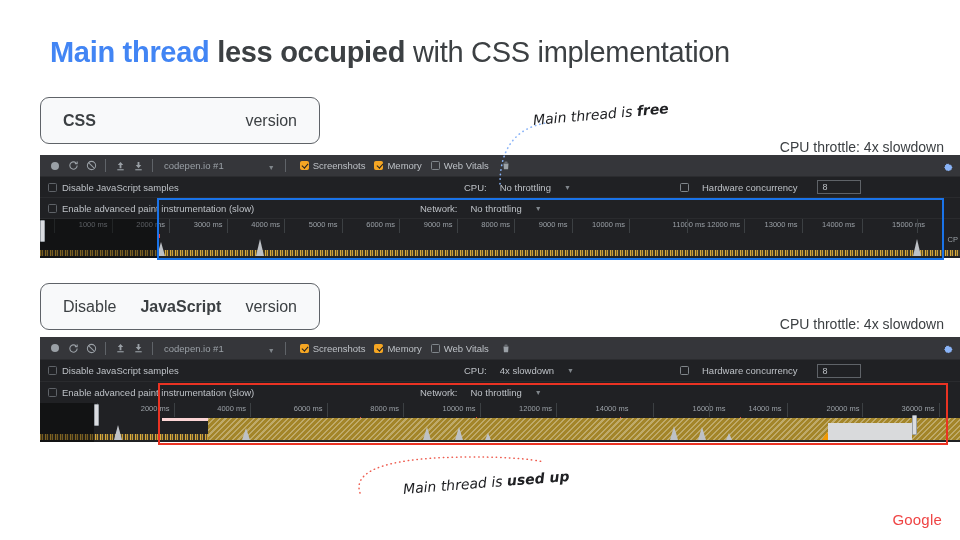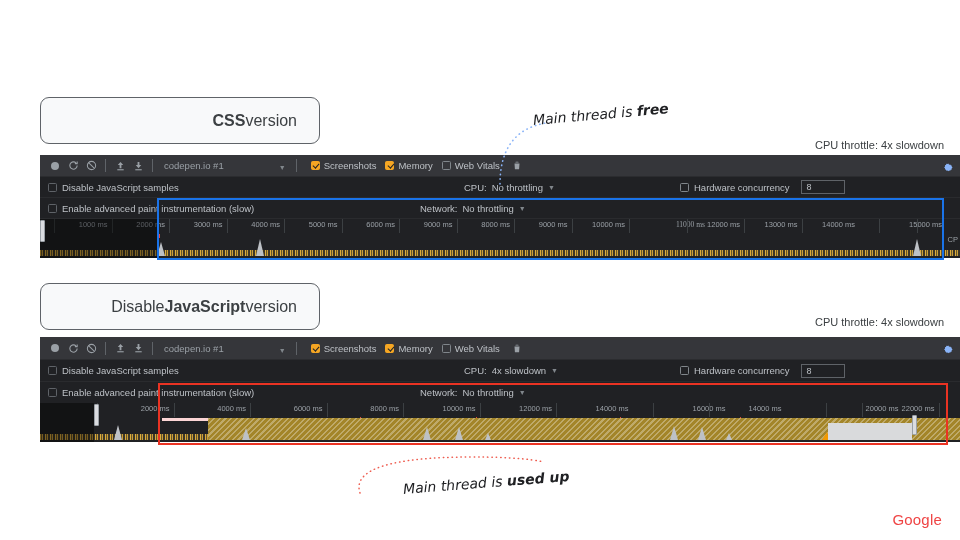--- a/index.html
+++ b/index.html
@@ -20,32 +20,32 @@
   .title .accent { color: #4285f4; }
   .title .bold   { color: #3c4043; font-weight: 700; }
   .title .light  { color: #3c4043; font-weight: 400; }
 
   
   .chip {
     position: absolute;
     background: #f8f9fa;
     border: 1.6px solid #5f6368;
     border-radius: 9px;
-    display: flex; align-items: center; justify-content: flex-end;
+    display: flex; align-items: center; justify-content: space-between;
     font-size: 16px; color: #3c4043;
     padding: 0 22px;
   }
   .chip b { font-weight: 700; }
   .chip .reg { font-weight: 400; }
   #chip-css { left: 40px; top: 97px; width: 280px; height: 47px; }
   #chip-js  { left: 40px; top: 283px; width: 280px; height: 47px; }
 
   
   .throttle-note {
-    position: absolute; font-size: 11px; color: #3c4043;
+    position: absolute; font-size: 14px; color: #3c4043;
     white-space: nowrap;
   }
   #throttle-top { right: 16px; top: 139px; }
   #throttle-bot { right: 16px; top: 316px; }
 
   
   .devtools {
     position: absolute;
     background: #202124;
     overflow: hidden;
@@ -73,21 +73,21 @@
   .tb-icon {
     width: 18px; height: 16px;
     display: inline-flex; align-items: center; justify-content: center;
     color: #9aa0a6; flex: 0 0 auto;
   }
   .tb-icon svg { display:block; }
   .rec-dot { width: 8px; height: 8px; border-radius: 50%; background: #9aa0a6; }
   .tb-sep { width:1px; height:13px; background:#5f6368; margin:0 5px; flex:0 0 auto; }
 
   .tb-select {
-    display:flex; align-items:flex-end; gap:15px;
+    display:flex; align-items:flex-end; gap:4px;
     color:#9aa0a6; font-size:9.5px; margin-left:6px;
     white-space:nowrap;
   }
   .tb-select .caret { font-size:7px; color:#80868b; margin-left:40px; }
 
   .tb-check {
     display:flex; align-items:center; gap:4px;
     font-size:9.5px; color:#bdc1c6; margin-left:9px; white-space:nowrap;
   }
   .cbox {
@@ -102,21 +102,21 @@
   }
 
   .row-check {
     display:flex; align-items:center; gap:5px;
     font-size:9.5px; color:#bdc1c6; white-space:nowrap;
   }
   .row-check .cbox { border-color:#5f6368; }
 
   .row-right {
     position:absolute; display:flex; align-items:center;
-    font-size:9.5px; color:#bdc1c6; white-space:nowrap; gap:5px;
+    font-size:9.5px; color:#bdc1c6; white-space:nowrap; gap:13px;
   }
   .row-right .val { color:#bdc1c6; }
   .row-right .caret { color:#80868b; font-size:7px; }
 
   .hw-box {
     border:1px solid #5f6368; background:#202124; color:#bdc1c6;
     font-size:9px; width:44px; height:14px;
     display:flex; align-items:center; padding-left:5px; margin-left:6px;
   }
 
@@ -211,20 +211,23 @@
     font-size:15px; color:#ef4444;
     font-family:"Liberation Sans", sans-serif;
     letter-spacing:.2px;
   }
 </style>
 </head>
 <body>
 
 <div id="slide">
 
+  <div class="title">
+    <span class="accent">Main thread</span><span class="bold"> less occupied</span><span class="light"> with CSS implementation</span>
+  </div>
 
   <div class="chip" id="chip-css">
     <b>CSS</b>
       <span class="reg"> version</span>
   </div>
 
   <div class="chip" id="chip-js">
     <span class="reg">Disable </span>
       <b>JavaScript</b>
       <span class="reg"> version</span>
@@ -348,33 +351,33 @@
           </div>
           <div class="tick" style="left: 416.5px; width: 57.5px;">
             <span>8000 ms</span>
           </div>
           <div class="tick" style="left: 474px; width: 57.5px;">
             <span>9000 ms</span>
           </div>
           <div class="tick" style="left: 531.5px; width: 57.5px;">
             <span>10000 ms</span>
           </div>
-          <div class="tick" style="left: 589px; width: 80px; font-family: Liberation Serif, serif;">
+          <div class="tick" style="left: 589px; width: 80px;">
             <span>11000 ms</span>
           </div>
           <div class="tick" style="left: 646.5px; width: 57.5px;">
             <span>12000 ms</span>
           </div>
           <div class="tick" style="left: 704px; width: 57.5px;">
             <span>13000 ms</span>
           </div>
           <div class="tick" style="left: 761.5px; width: 57.5px;">
             <span>14000 ms</span>
           </div>
-          <div class="tick" style="left: 839px; width: 67px;">
+          <div class="tick" style="left: 822px; width: 67px;">
             <span>15000 ms</span>
           </div>
           <div class="tick" style="left: 876.5px; width: 57.5px;"></div>
         </div>
       <div class="cpu-track">
         <div class="cpu-low"></div>
         <div class="spike" style="left:117px"></div>
         <div class="spike" style="left:216px;border-bottom-width:17px"></div>
         <div class="spike" style="left:873px;border-bottom-width:17px"></div>
       </div>
@@ -498,25 +501,25 @@
           </div>
           <div class="tick" style="left: 516px; width: 76.5px;">
             <span>14000 ms</span>
           </div>
           <div class="tick" style="left: 613px; width: 76.5px;">
             <span>16000 ms</span>
           </div>
           <div class="tick" style="left: 669px; width: 76.5px;">
             <span>14000 ms</span>
           </div>
-          <div class="tick" style="left: 786px; width: 76.5px;">
+          <div class="tick" style="left: 747px; width: 76.5px;">
             <span>20000 ms</span>
           </div>
           <div class="tick" style="left: 822px; width: 76.5px;">
-            <span>22000 ms</span>
+            <span>36000 ms</span>
           </div>
           <div class="tick" style="left: 898.5px; width: 76.5px;"></div>
         </div>
 
       <div class="net-track">
         <div class="netbar" style="left:122px;width:82px">
             <span class="tail"></span>
           </div>
         <div class="netbar" style="left:320px;width:520px"></div>
         <div class="netbar" style="left:845px;width:58px">

